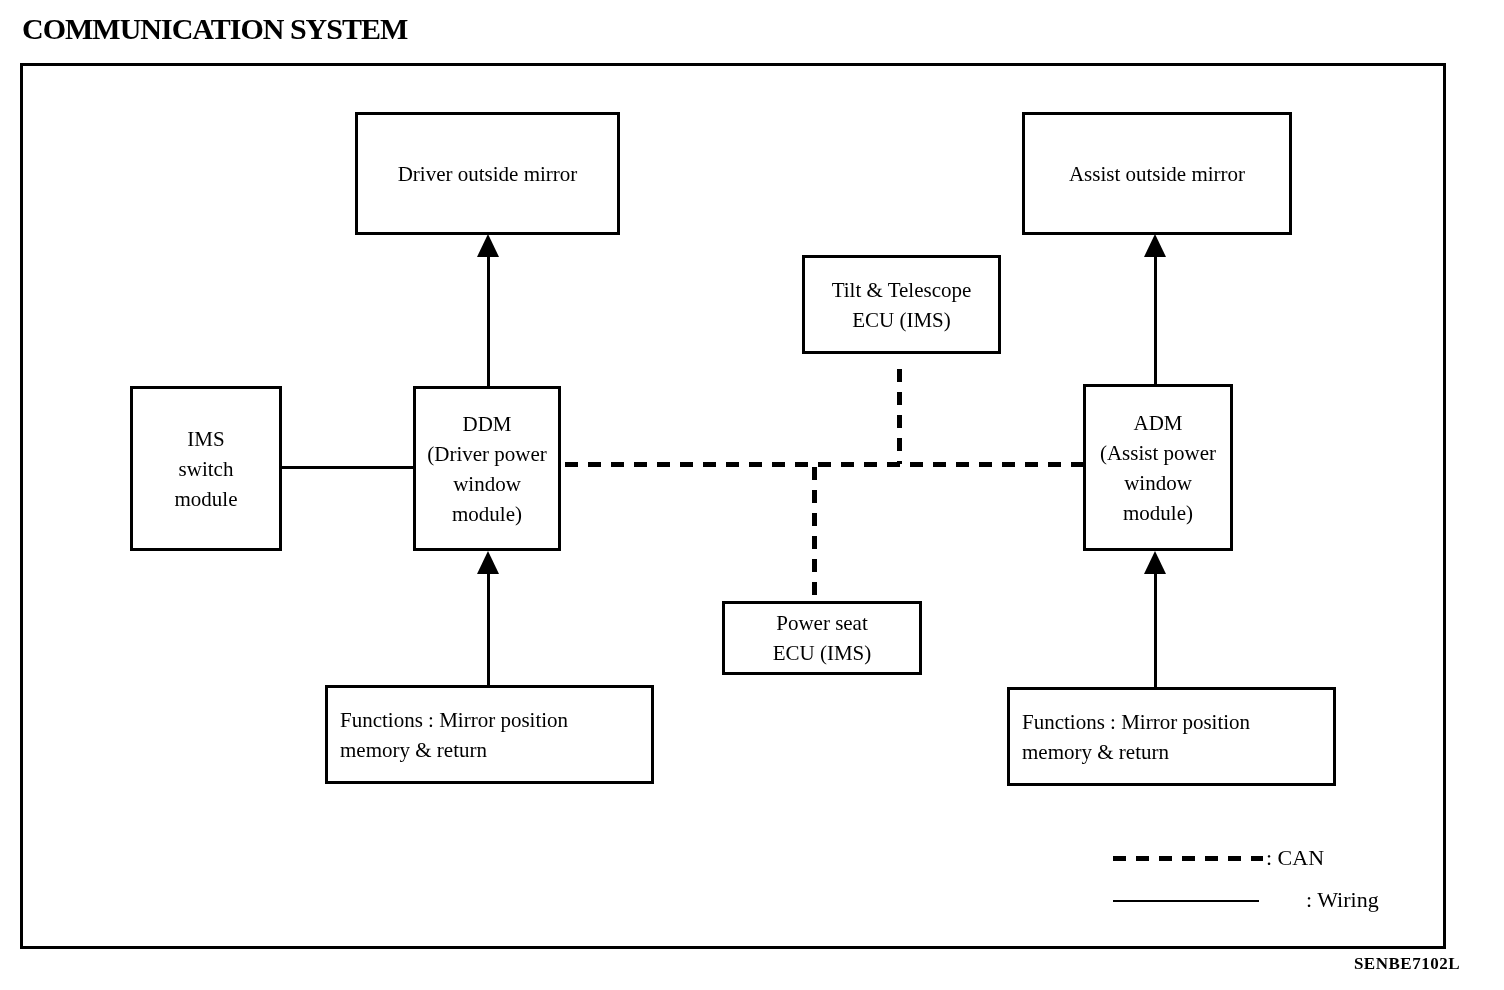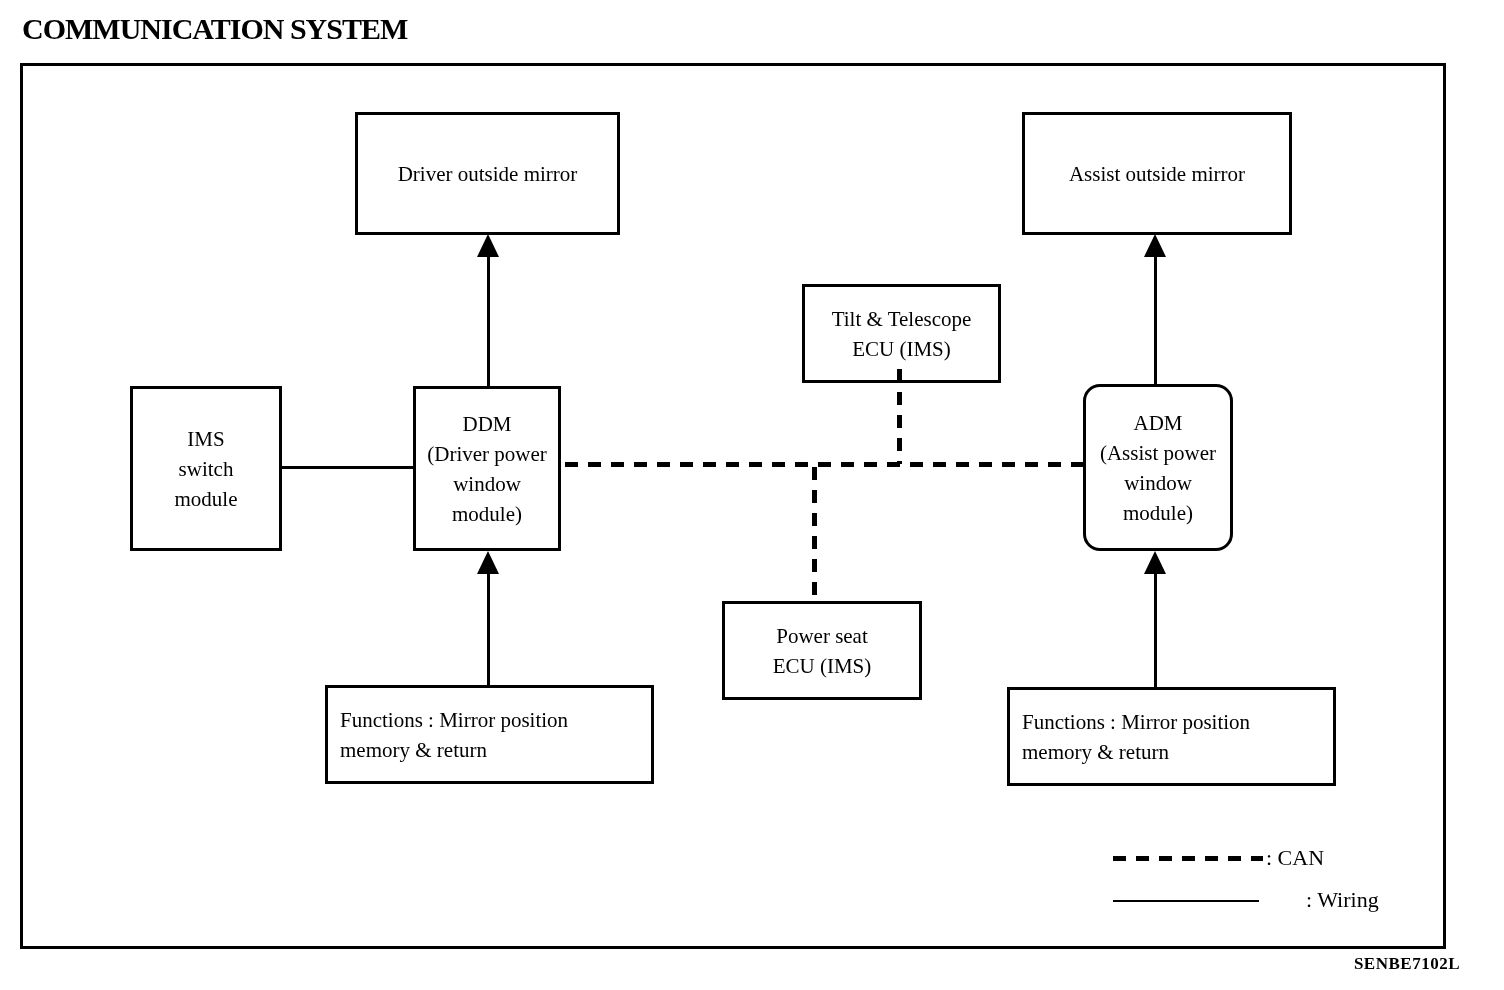--- a/index.html
+++ b/index.html
@@ -71,25 +71,25 @@
     position: absolute;
     width: 0;
     height: 0;
     border-left: 11px solid transparent;
     border-right: 11px solid transparent;
     border-bottom: 23px solid #000000;
   }
   
   #driver-mirror   { left: 355px;  top: 112px; width: 265px; height: 123px; }
   #assist-mirror   { left: 1022px; top: 112px; width: 270px; height: 123px; }
-  #tilt-telescope  { left: 802px;  top: 284px; width: 199px; height: 99px;  }
+  #tilt-telescope  { left: 802px;  top: 255px; width: 199px; height: 99px;  }
   #ims-switch      { left: 130px;  top: 386px; width: 152px; height: 165px; }
   #ddm             { left: 413px;  top: 386px; width: 148px; height: 165px; }
-  #adm             { left: 1083px; top: 384px; width: 150px; height: 167px; border-radius: 17px; }
-  #power-seat      { left: 722px;  top: 601px; width: 200px; height: 99px;  }
+  #adm             { left: 1083px; top: 384px; width: 150px; height: 167px; }
+  #power-seat      { left: 722px;  top: 601px; width: 200px; height: 74px;  }
   #functions-left  { left: 325px;  top: 685px; width: 329px; height: 99px;  }
   #functions-right { left: 1007px; top: 687px; width: 329px; height: 99px;  }
   
   #line-ddm-mirror      { left: 487px;  top: 252px; height: 134px; }
   #head-ddm-mirror      { left: 477px;  top: 234px; }
   #line-adm-mirror      { left: 1154px; top: 252px; height: 132px; }
   #head-adm-mirror      { left: 1144px; top: 234px; }
   #line-ims-ddm         { left: 282px;  top: 466px; width: 131px; }
   #line-funcl-ddm       { left: 487px;  top: 570px; height: 115px; }
   #head-funcl-ddm       { left: 477px;  top: 551px; }

